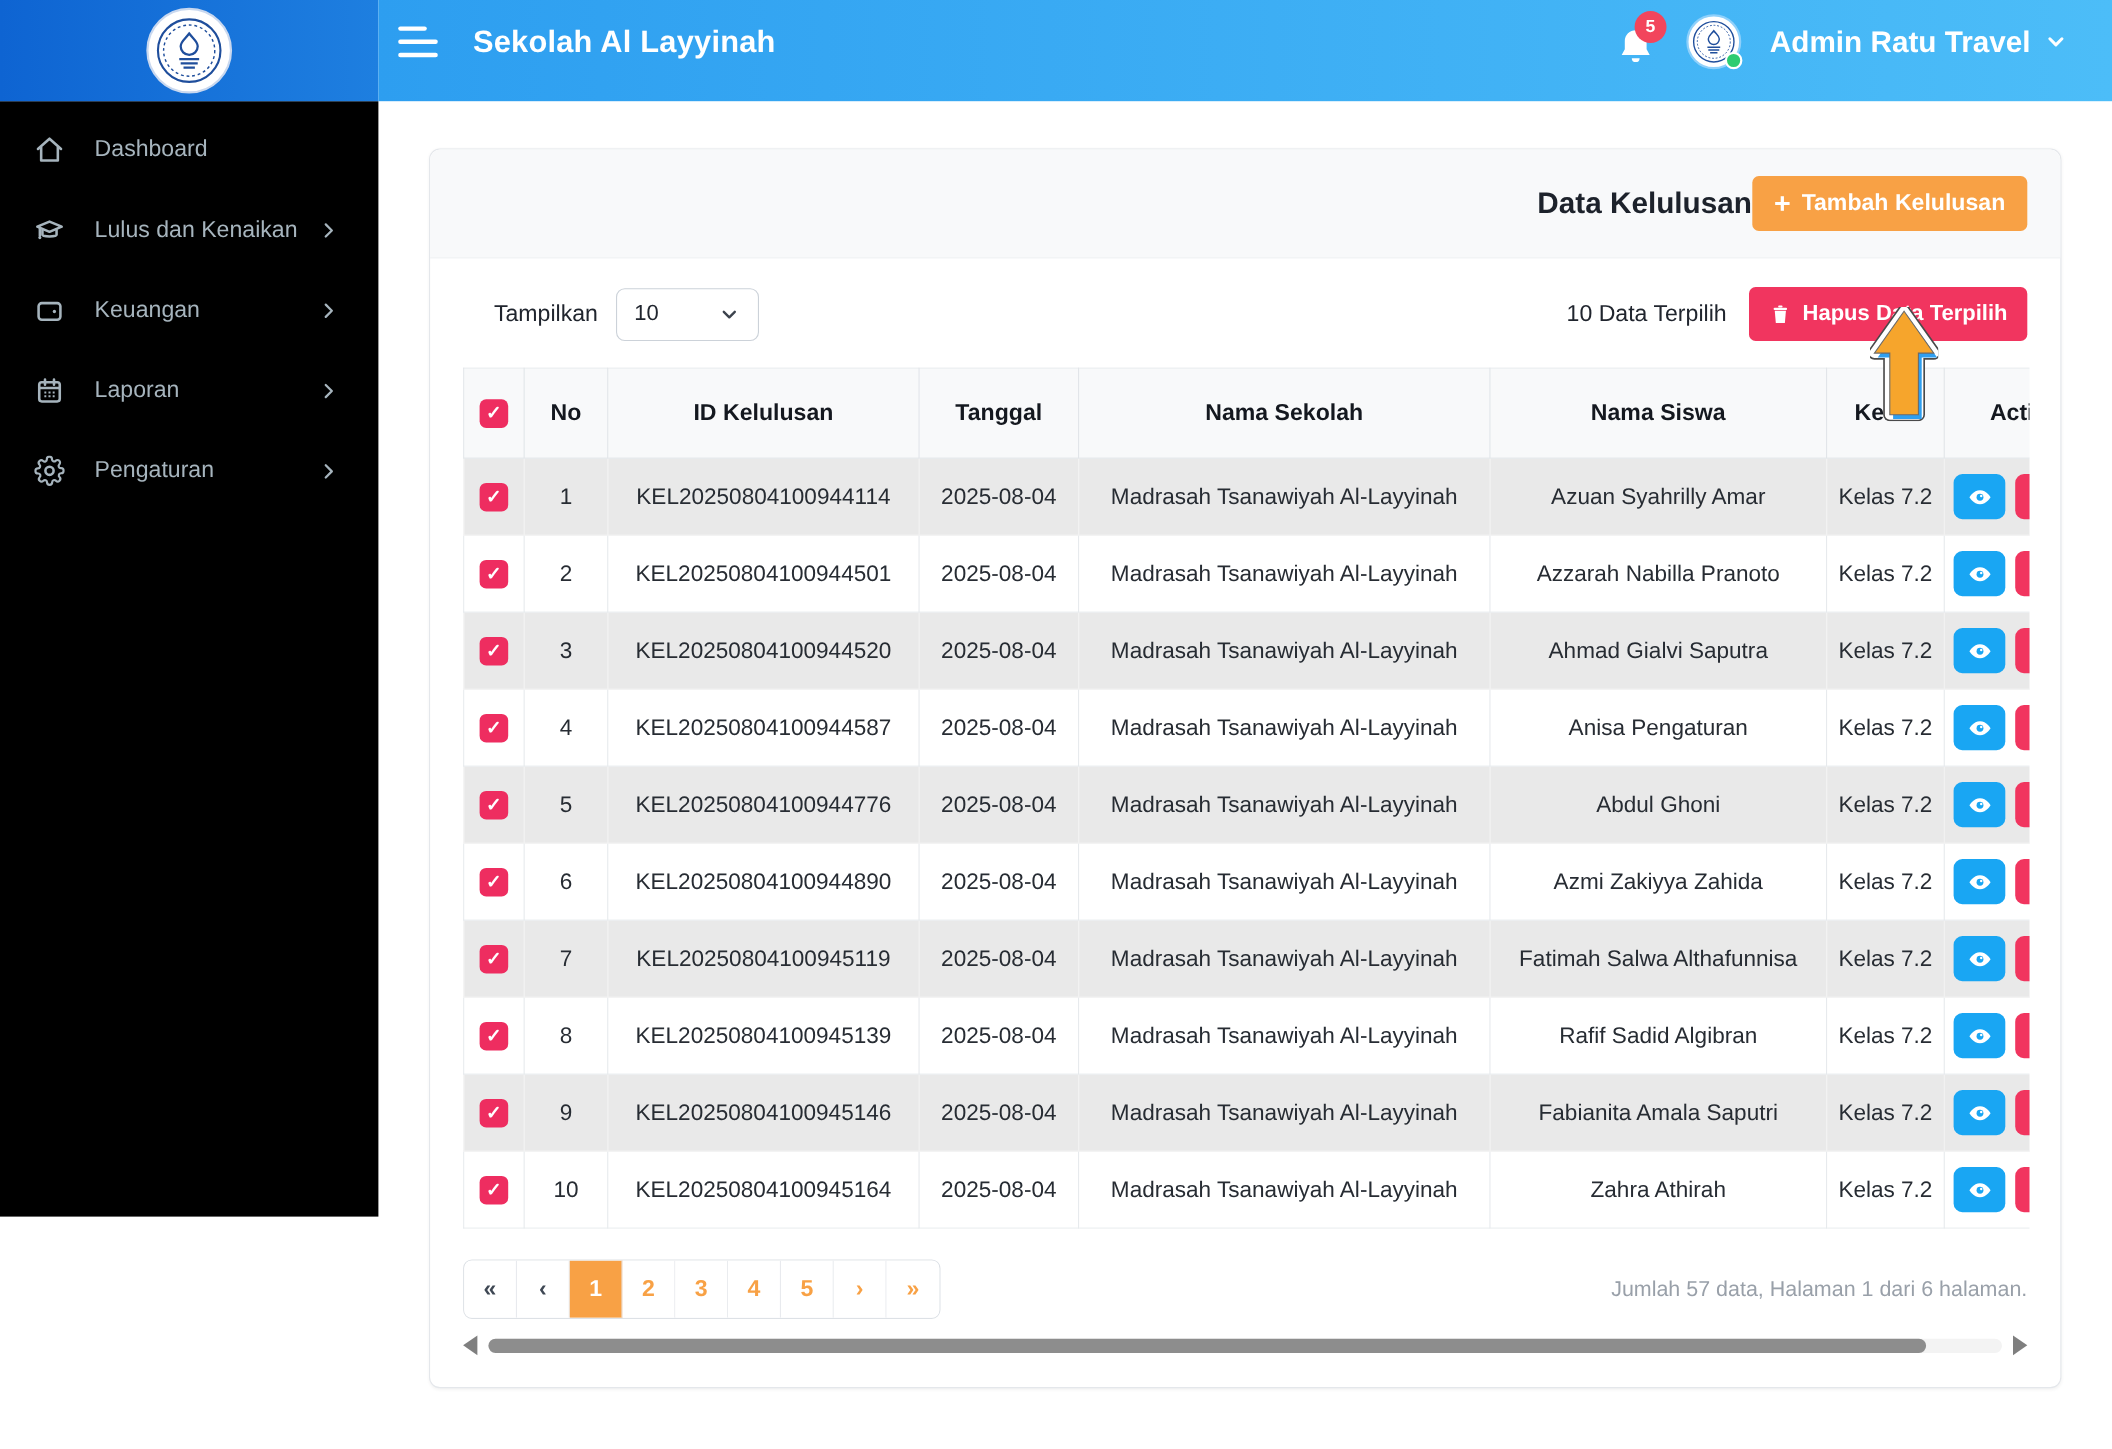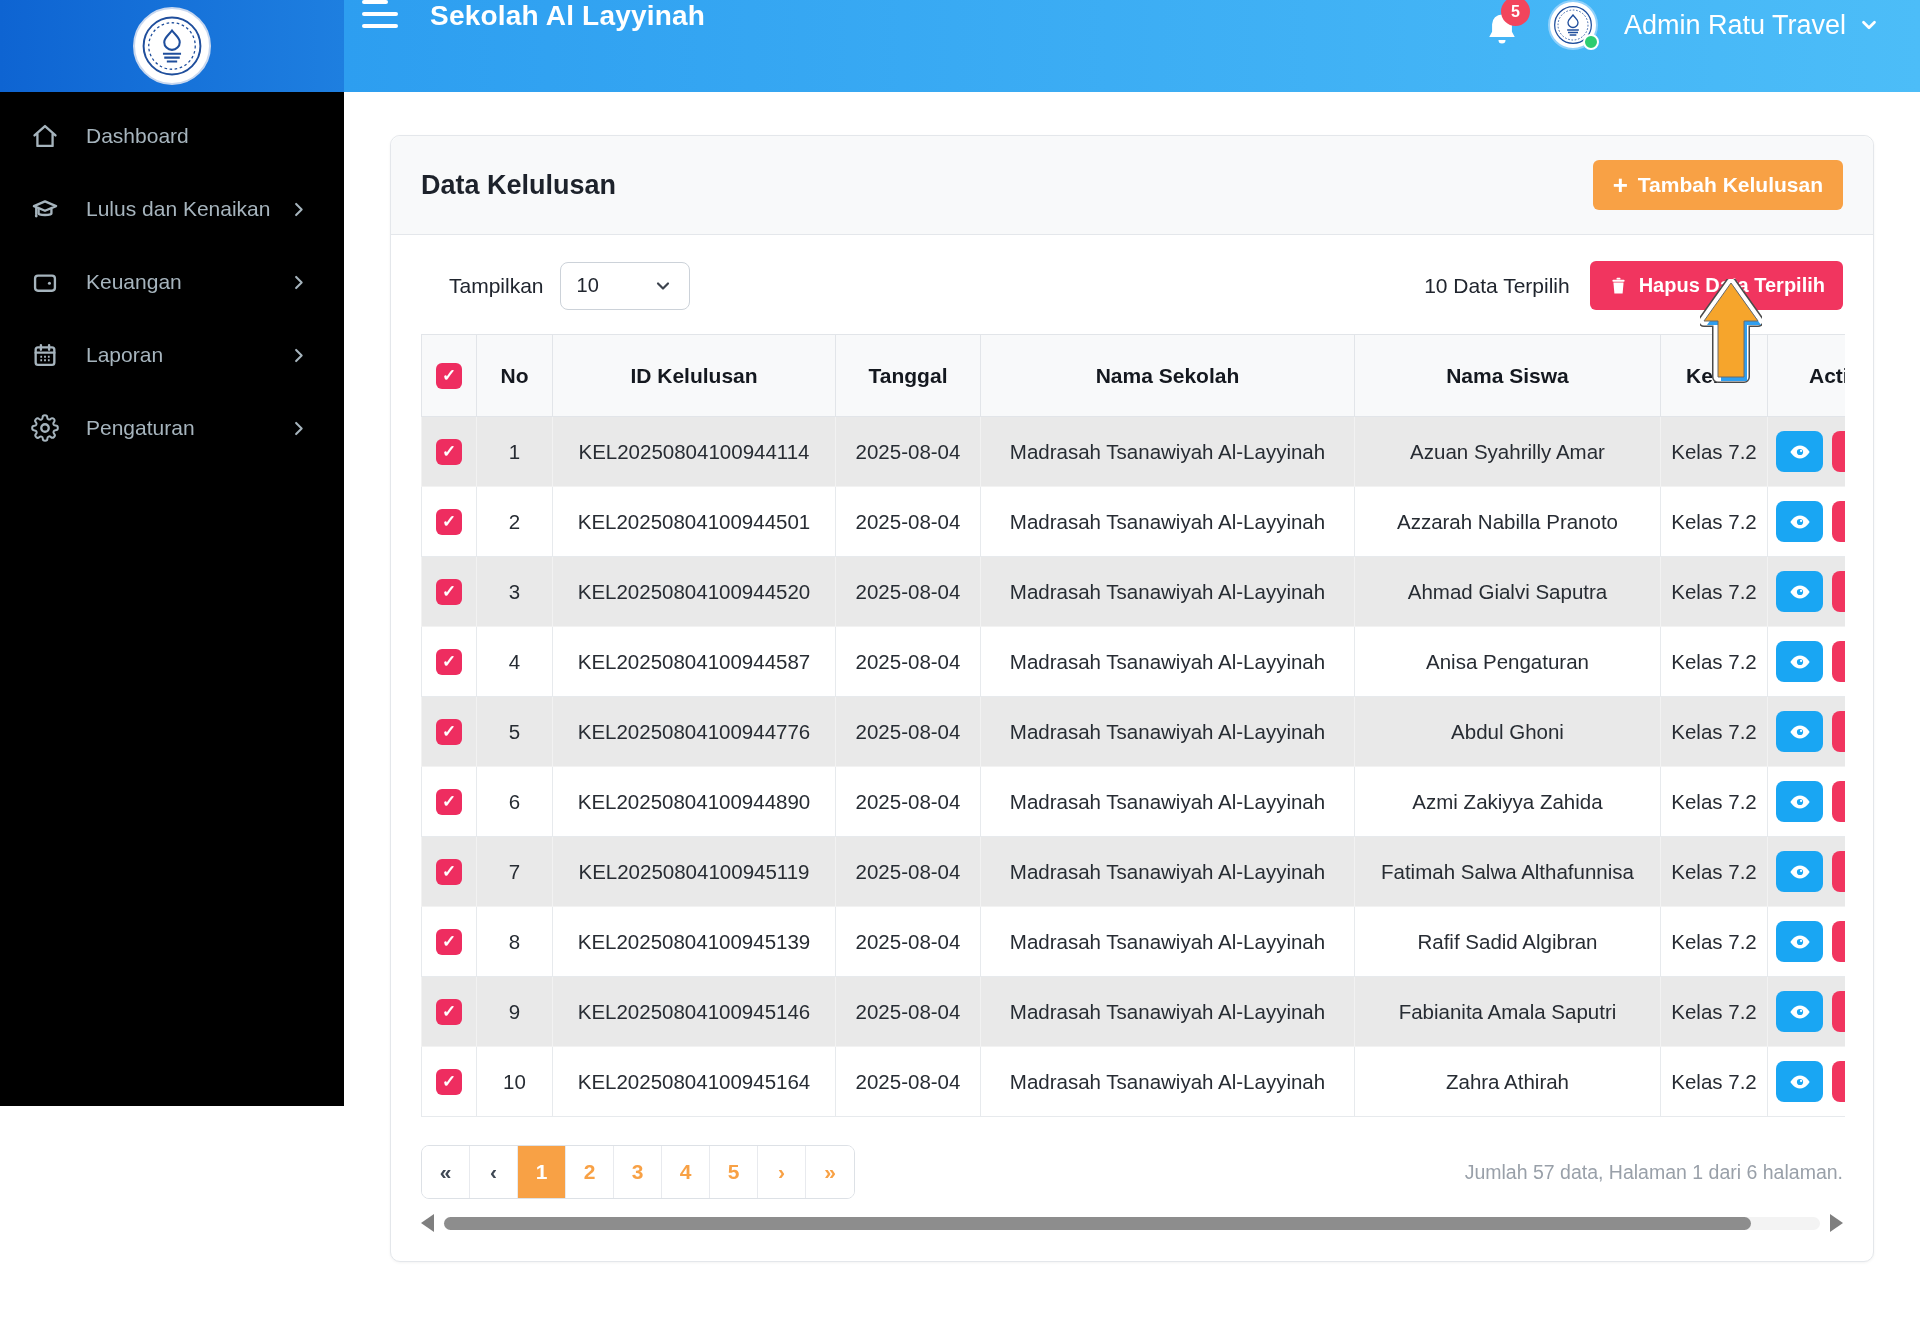--- a/index.html
+++ b/index.html
@@ -3,44 +3,44 @@
 <meta charset="utf-8">
 <style>
   * { margin:0; padding:0; box-sizing:border-box; }
   html,body { width:1920px; height:1317px; overflow:hidden; }
   body { font-family:"Liberation Sans", sans-serif; background:#fff; position:relative; }
 
   
   .topbar { position:absolute; top:0; left:0; width:1920px; height:92px; display:flex; z-index:5; }
   .topbar-left { width:344px; height:92px; background:linear-gradient(90deg,#0e64d2,#1e7fe0); display:flex; align-items:center; justify-content:center; }
   .logo-badge { width:78px; height:78px; border-radius:50%; background:#fff; border:2px solid #c9d8ef; display:flex; align-items:center; justify-content:center; }
-  .topbar-main { flex:1; background:linear-gradient(90deg,#2d9ef0,#4cbdf8); display:flex; align-items:flex-start; padding:0 40px 16px 18px; }
+  .topbar-main { flex:1; background:linear-gradient(90deg,#2d9ef0,#4cbdf8); display:flex; align-items:center; padding:0 40px 16px 18px; }
   .burger { width:36px; display:flex; flex-direction:column; gap:8px; cursor:pointer; }
   .burger i { display:block; height:4px; background:#fff; border-radius:2px; }
   .burger i:nth-child(1){ width:26px; }
   .burger i:nth-child(2){ width:36px; }
   .burger i:nth-child(3){ width:36px; }
   .app-title { color:#fff; font-size:28px; font-weight:bold; margin-left:32px; letter-spacing:.2px; }
   .topbar-right { margin-left:auto; display:flex; align-items:center; gap:26px; }
   .bell-wrap { position:relative; width:40px; height:48px; display:flex; align-items:flex-end; justify-content:center; cursor:pointer; }
   .badge { position:absolute; top:-4px; right:-8px; min-width:29px; height:29px; border-radius:50%; background:#f2455c; color:#fff; font-size:16px; font-weight:bold; display:flex; align-items:center; justify-content:center; }
   .avatar { position:relative; width:50px; height:50px; border-radius:50%; background:#fff; border:2px solid #8ed0fb; display:flex; align-items:center; justify-content:center; }
   .status-dot { position:absolute; right:-3px; bottom:-2px; width:16px; height:16px; border-radius:50%; background:#2ecc71; border:2px solid #fff; }
-  .user-name { color:#fff; font-size:27px; font-weight:normal; display:flex; align-items:center; gap:12px; cursor:pointer; }
+  .user-name { color:#fff; font-size:27px; font-weight:bold; display:flex; align-items:center; gap:12px; cursor:pointer; }
 
   
   .sidebar { position:absolute; top:92px; left:0; width:344px; height:1014px; background:#000000; padding-top:19px; z-index:4; }
   .side-item { display:flex; align-items:center; height:50px; margin-bottom:23px; padding:0 36px 0 30px; color:#a6b4bd; font-size:21px; cursor:pointer; }
   .side-item .s-icon { width:30px; height:30px; margin-right:26px; display:flex; align-items:center; justify-content:center; flex:none; }
   .side-item .s-chev { margin-left:auto; display:flex; }
 
   
   .main { position:absolute; left:344px; top:92px; width:1576px; height:1225px; background:#fff; }
   .card { position:absolute; left:46px; top:43px; width:1484px; background:#fff; border:1px solid #e4e7eb; border-radius:10px; box-shadow:0 1px 3px rgba(0,0,0,.05); }
-  .card-header { background:#f8f9fa; border-bottom:1px solid #e4e7eb; border-radius:10px 10px 0 0; padding:24px 30px; display:flex; align-items:center; justify-content:space-between; }
+  .card-header { background:#f8f9fa; border-bottom:1px solid #e4e7eb; border-radius:10px 10px 0 0; padding:24px 30px; display:flex; align-items:center; justify-content:flex-end; }
   .card-title { font-size:27px; font-weight:bold; color:#1d222b; }
   .btn { border:none; border-radius:6px; color:#fff; display:inline-flex; align-items:center; gap:10px; cursor:pointer; font-family:inherit; }
   .btn-add { background:#f8a145; font-size:21px; font-weight:600; padding:13px 20px; }
   .btn-add .plus { font-size:26px; font-weight:bold; line-height:18px; }
   .btn-delete { background:#f1355f; font-size:20px; font-weight:600; padding:13px 18px; }
 
   .card-body { padding:26px 30px 30px; }
   .controls { display:flex; align-items:center; margin-bottom:24px;margin-left:28px; }
   .show-label { font-size:21px; color:#20252e; margin-right:16px; }
   .select { width:130px; height:48px; border:1px solid #ccd2d9; border-radius:8px; background:#fff; display:flex; align-items:center; justify-content:space-between; padding:0 16px; font-size:20px; color:#20252e; cursor:pointer; }

